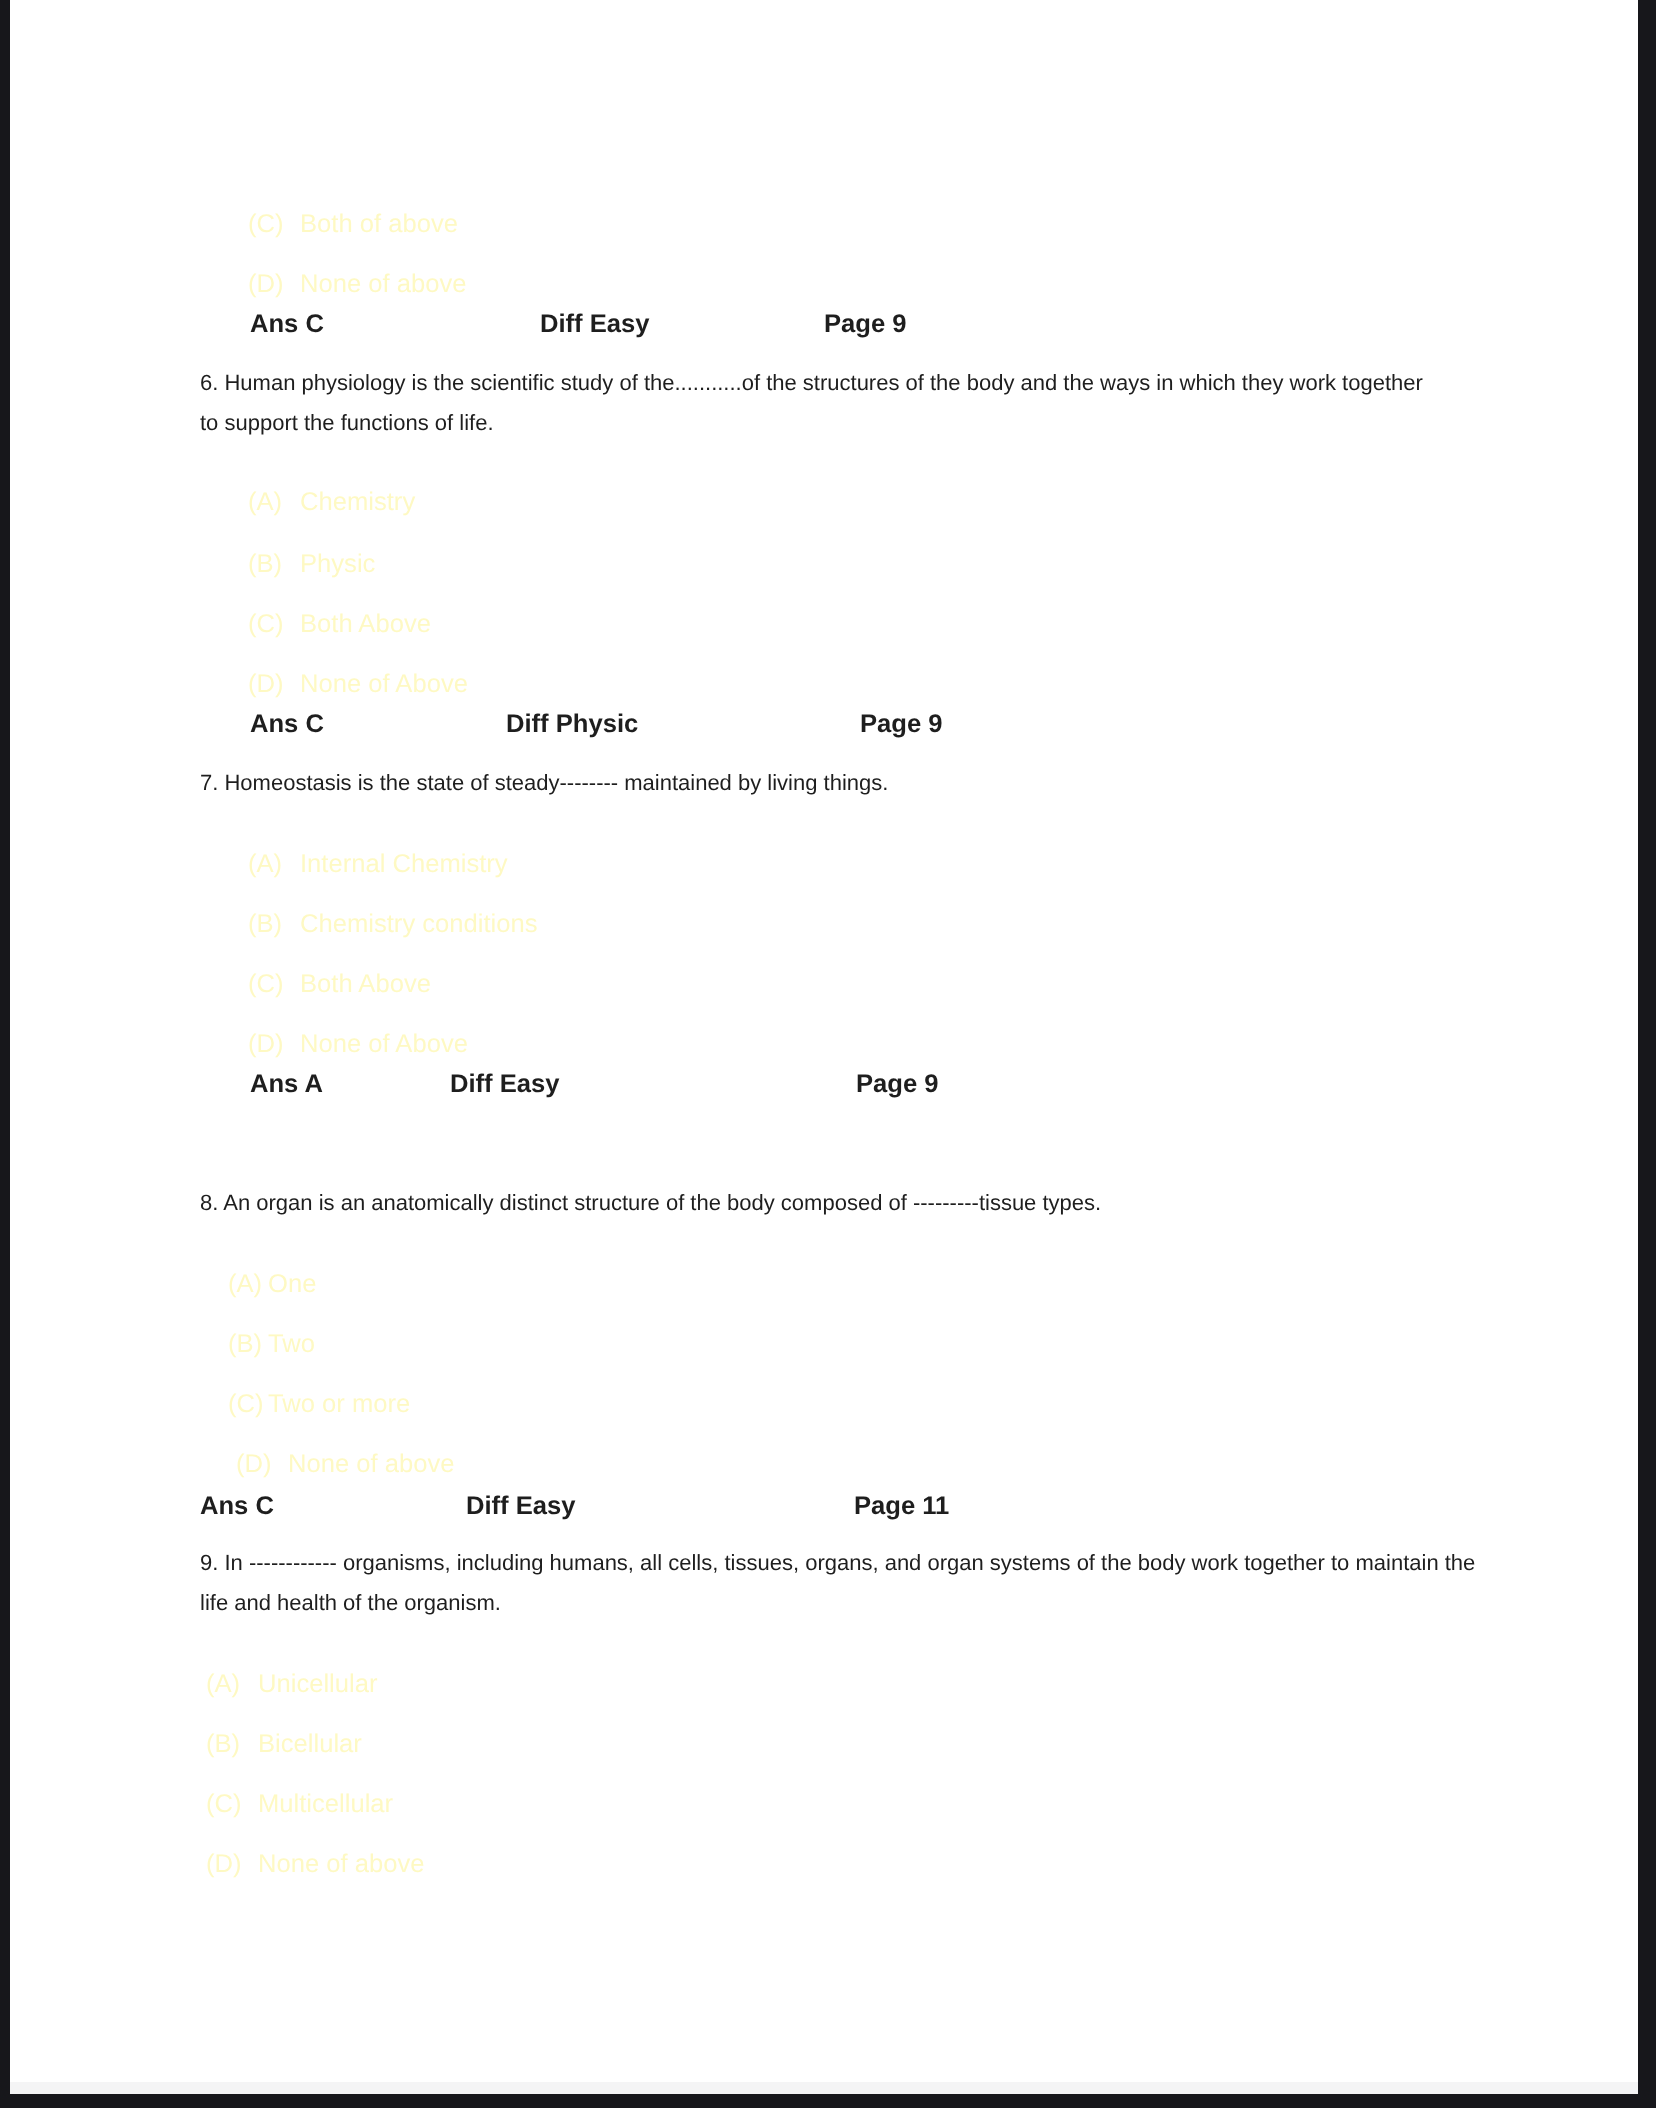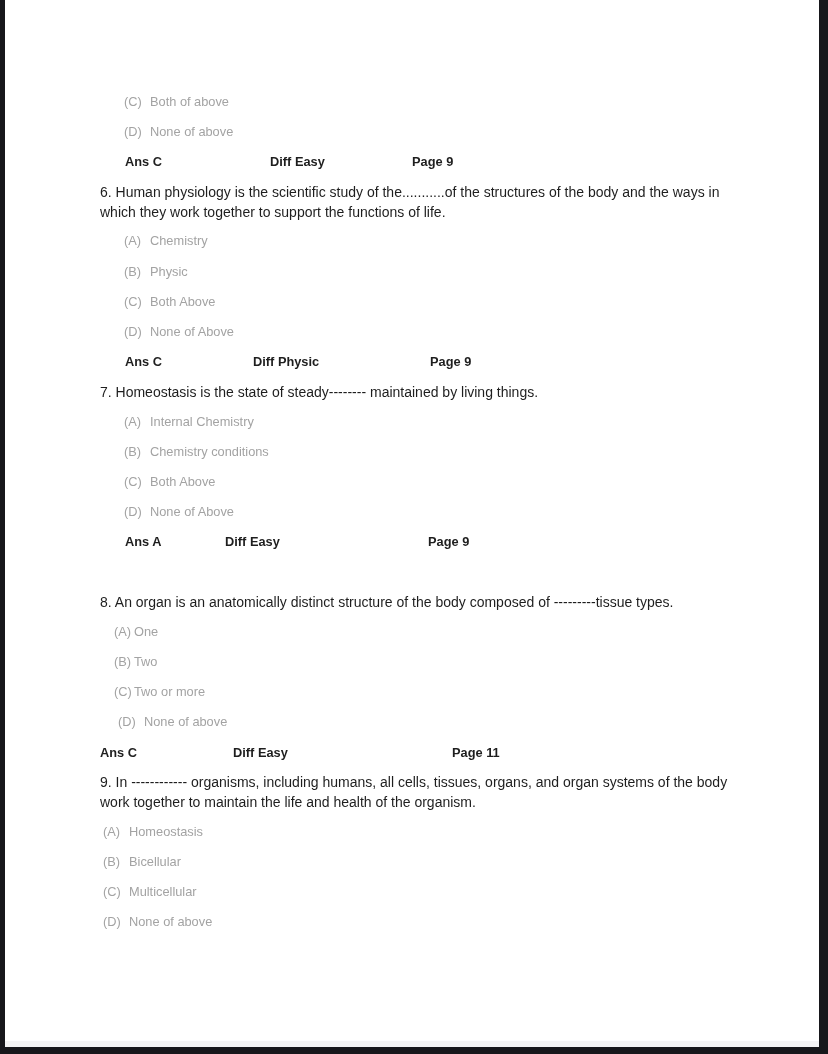--- a/index.html
+++ b/index.html
@@ -16,28 +16,29 @@
     background: #ffffff;
   }
   .page-bottom-strip {
     position: absolute; left: 5px; top: 1041px;
     width: 814px; height: 6px;
     background: #f4f4f5;
   }
   .line {
     position: absolute;
     height: 20px; line-height: 20px;
-    font-size: 12.8px; color: #a3a3a3;
+    font-size: 12.8px; color: #fef9c3;
     white-space: nowrap;
+    margin-top: 10px;
   }
   .opt-label { display: inline-block; width: 26px; }
   .opt-label.narrow { width: 20px; }
   .qtext {
     position: absolute;
-    font-size: 14px; line-height: 20px; color: #1e1e1e;
+    font-size: 11px; line-height: 20px; color: #1e1e1e;
   }
   .ans-row {
     position: absolute; left: 0; top: 0;
     width: 828px; height: 20px;
   }
   .ans-row span {
     position: absolute;
     font-size: 12.8px; line-height: 20px; color: #1e1e1e;
     white-space: nowrap;
     font-weight: bold;
@@ -108,26 +109,26 @@
 </div>
 <div class="line" style="left:114px; top:682px">
   <span class="opt-label narrow">(C)</span><span>Two or more</span>
 </div>
 <div class="line" style="left:118px; top:712px">
   <span class="opt-label">(D)</span><span>None of above</span>
 </div>
 <div class="ans-row" style="top:743px">
   <span style="left:100px">Ans C</span>
   <span style="left:233px">Diff Easy</span>
-  <span style="left:452px">Page 11</span>
+  <span style="left:427px">Page 11</span>
 </div>
 
 <div class="qtext" style="left:100px; top:772px; width:645px">9. In ------------ organisms, including humans, all cells, tissues, organs, and organ systems of the body work together to maintain the life and health of the organism.</div>
 <div class="line" style="left:103px; top:822px">
-  <span class="opt-label">(A)</span><span>Homeostasis</span>
+  <span class="opt-label">(A)</span><span>Unicellular</span>
 </div>
 <div class="line" style="left:103px; top:852px">
   <span class="opt-label">(B)</span><span>Bicellular</span>
 </div>
 <div class="line" style="left:103px; top:882px">
   <span class="opt-label">(C)</span><span>Multicellular</span>
 </div>
 <div class="line" style="left:103px; top:912px">
   <span class="opt-label">(D)</span><span>None of above</span>
 </div>

